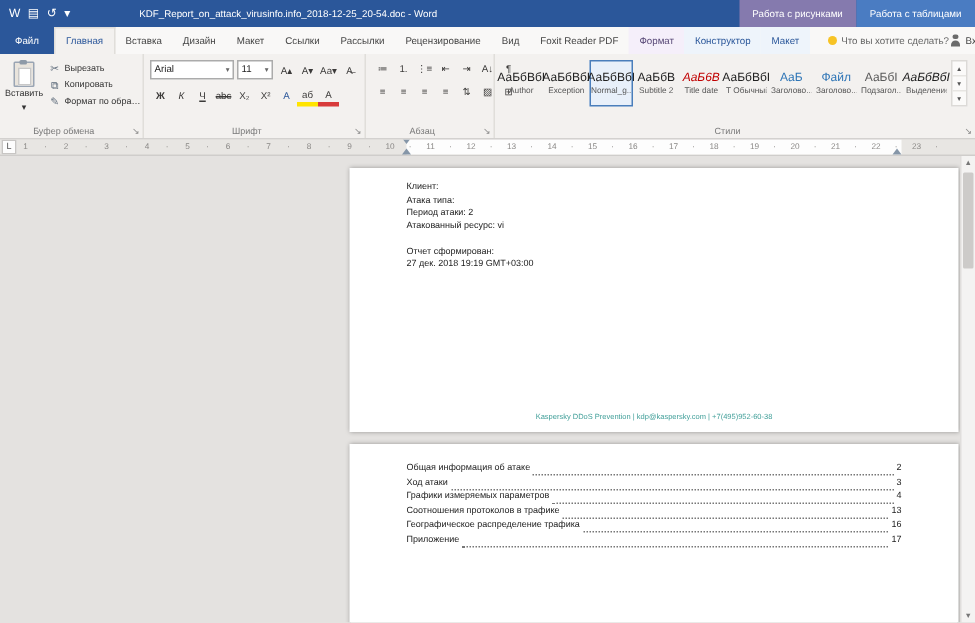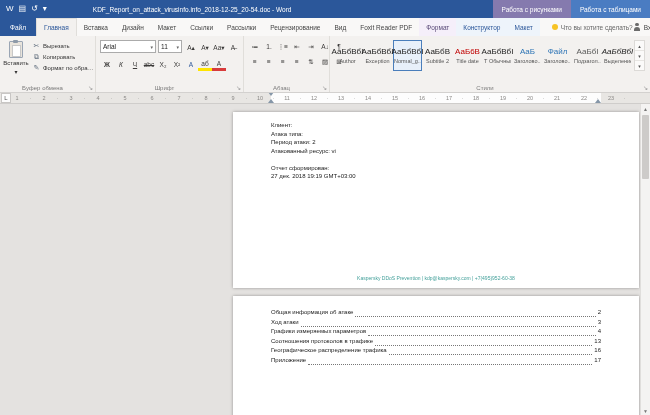--- a/index.html
+++ b/index.html
@@ -251,21 +251,21 @@
           </div>
           <div class="style-item selected">
             <div class="style-prev">АаБбВбI</div>
             <div class="style-name">Normal_g...</div>
           </div>
           <div class="style-item">
             <div class="style-prev">АаБбВ</div>
             <div class="style-name">Subtitle 2</div>
           </div>
           <div class="style-item">
-            <div class="style-prev" style="color: rgb(192, 0, 0);">АаБ6В</div>
+            <div class="style-prev" style="color: rgb(192, 0, 0); font-style: italic;">АаБ6В</div>
             <div class="style-name">Title date</div>
           </div>
           <div class="style-item">
             <div class="style-prev">АаБбВбI</div>
             <div class="style-name">Т Обычный</div>
           </div>
           <div class="style-item">
             <div class="style-prev" style="color: rgb(46, 117, 182);">АаБ</div>
             <div class="style-name">Заголово...</div>
           </div>

